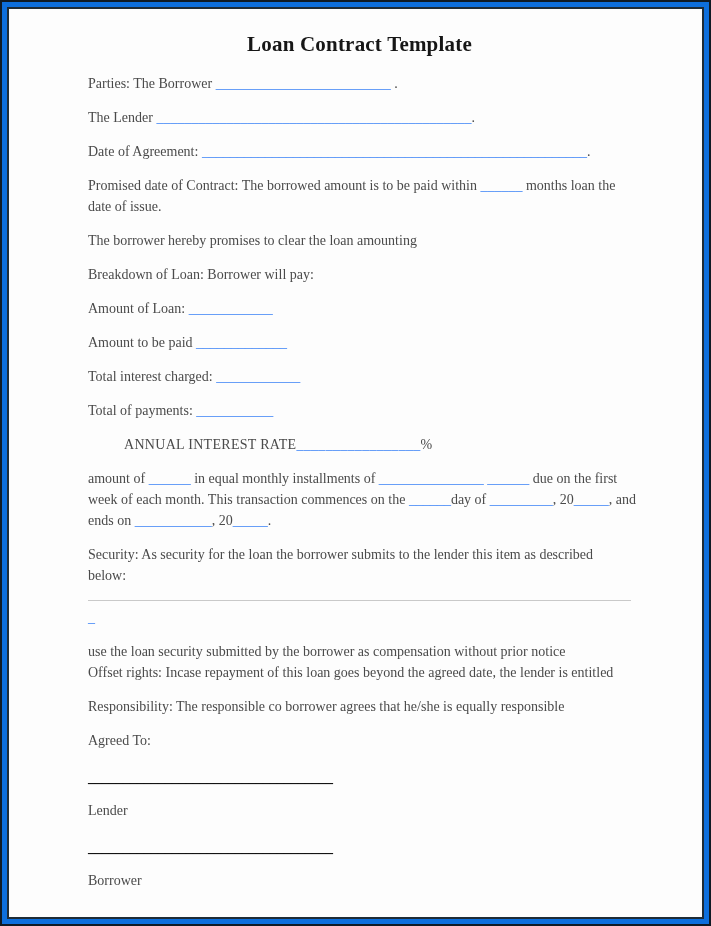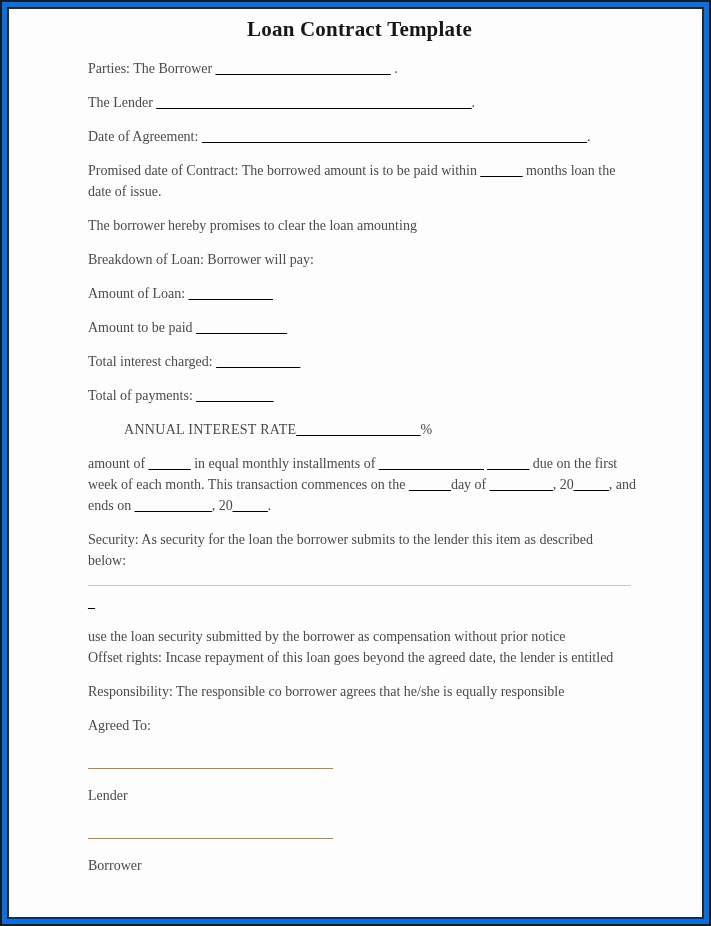--- a/index.html
+++ b/index.html
@@ -5,39 +5,39 @@
   html,body { margin:0; padding:0; background:#ffffff; }
   body { width:711px; height:926px; overflow:hidden; }
 
   .frame-outer {
     box-sizing:border-box; width:711px; height:926px;
     background:#0d6fdd; border:2px solid #101b25; padding:5px;
   }
   .frame-inner {
     box-sizing:border-box; width:100%; height:100%;
     background:#fdfdfd; border:2px solid #1f2c36;
-    padding:0 71px 0 79px; overflow:hidden;
+    padding:15px 71px 0 79px; overflow:hidden;
   }
 
   h1.doc-title {
     font-family:"Liberation Serif", serif; font-weight:bold;
     font-size:21px; line-height:28px; color:#161616;
     text-align:center; margin:6px 0 15px 0; letter-spacing:.2px;
   }
 
   .block { margin:0 0 13px 0; }
   .mb16 { margin-bottom:16px; }
   .mb12 { margin-bottom:12px; }
   .line {
     font-family:"Liberation Serif", serif; font-size:14px;
     line-height:21px; color:#4a4a4a; white-space:pre;
   }
   .caps { letter-spacing:.3px;margin-left:36px; }
-  .blank { color:#000000;text-decoration:underline; }
-  .sig { color:#a16207; }
+  .blank { color:#3b82f6; }
+  .sig { color:#000000;font-weight:bold; }
 
   .divider {
     border:0; border-top:1px solid #c9c9c9;
     margin:14px 0 6px 0; width:100%;
   }
 </style>
 </head>
 <body>
 
 <div class="frame-outer">

